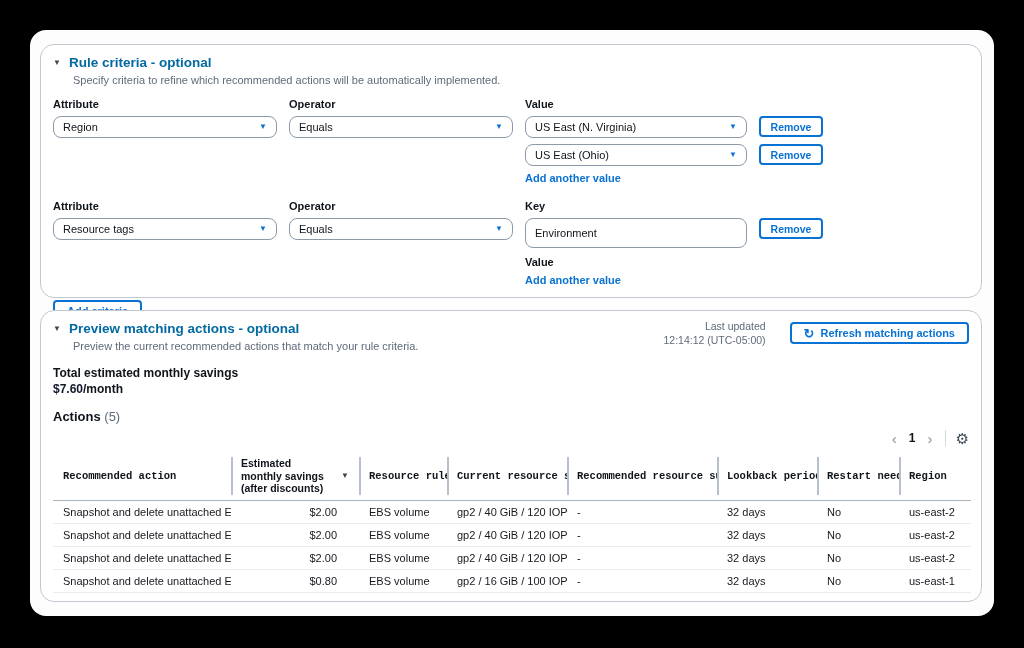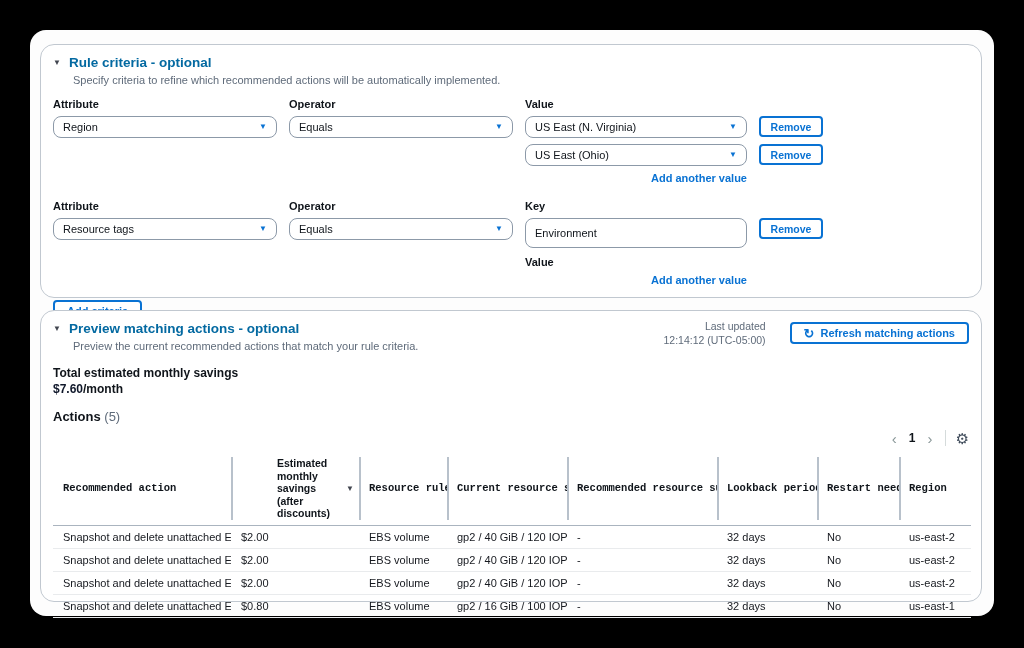--- a/index.html
+++ b/index.html
@@ -33,21 +33,21 @@
   .gc1{grid-column:1} .gc2{grid-column:2} .gc3{grid-column:3} .gc4{grid-column:4}
   .field-label { font-size:11px; font-weight:bold; color:#0f141a; }
   .select, .text-input {
     width:100%; height:22px; background:#fff;
     border:1.5px solid #8c99a8; border-radius:8px;
     font-size:11px; color:#0f141a; font-family:"Liberation Sans", sans-serif;
   }
   .select { display:flex; align-items:center; justify-content:space-between; padding:0 9px; cursor:pointer; }
   .select .caret { color:#0972d3; font-size:8px; line-height:1; }
   .text-input { padding:14px 9px; }
-  .link-right { text-align:right; font-size:11px; font-weight:bold; color:#0972d3; cursor:pointer; }
+  .link-right { text-align:left; font-size:11px; font-weight:bold; color:#0972d3; cursor:pointer; }
   .btn-outline {
     display:inline-flex; align-items:center; justify-content:center; gap:6px;
     height:22px; padding:0 12px; background:#fff;
     border:2px solid #0972d3; border-radius:4px;
     color:#0972d3; font-size:11px; font-weight:bold;
     font-family:"Liberation Sans", sans-serif; cursor:pointer; white-space:nowrap;
   }
   .btn-remove { height:21px; padding:0 11px; font-size:10.5px; }
   .add-criteria { margin-top:14px; }
 
@@ -75,28 +75,28 @@
 
   table.actions-table { width:918px; border-collapse:collapse; table-layout:fixed; margin-top:2px; }
   .actions-table th {
     font-size:10.5px; font-weight:bold; color:#0f141a; text-align:left;
     padding:5px 10px; border-bottom:1px solid #aab4bf; vertical-align:middle;
     line-height:1.2; position:relative; cursor:pointer;
   }
   .actions-table th:not(:first-child)::before {
     content:""; position:absolute; left:0; top:5px; bottom:5px; width:2px; background:#b8c1cb;
   }
-  .th-flex { display:flex; align-items:center; justify-content:space-between; gap:16px;margin-left:36px; }
+  .th-flex { display:flex; align-items:center; justify-content:space-between; gap:16px; }
   .sort-icon { font-size:8px; color:#424650; flex:0 0 auto; }
   .nowrap { white-space:nowrap; overflow:hidden;font-family:Liberation Mono, monospace; }
   .actions-table td {
     font-size:11px; color:#16191f; padding:5px 10px;
     border-bottom:1px solid #e9ebed; white-space:nowrap; overflow:hidden;
   }
-  .actions-table td.num { padding-right:22px; }
+  .actions-table td.num { text-align:right; padding-right:22px; }
 </style>
 </head>
 <body>
 
 <div class="outer-panel">
 
   <div class="card card-rule">
     <div class="section-header">
       <span class="tri">▼</span>
       <span class="section-title">Rule criteria - optional</span>

